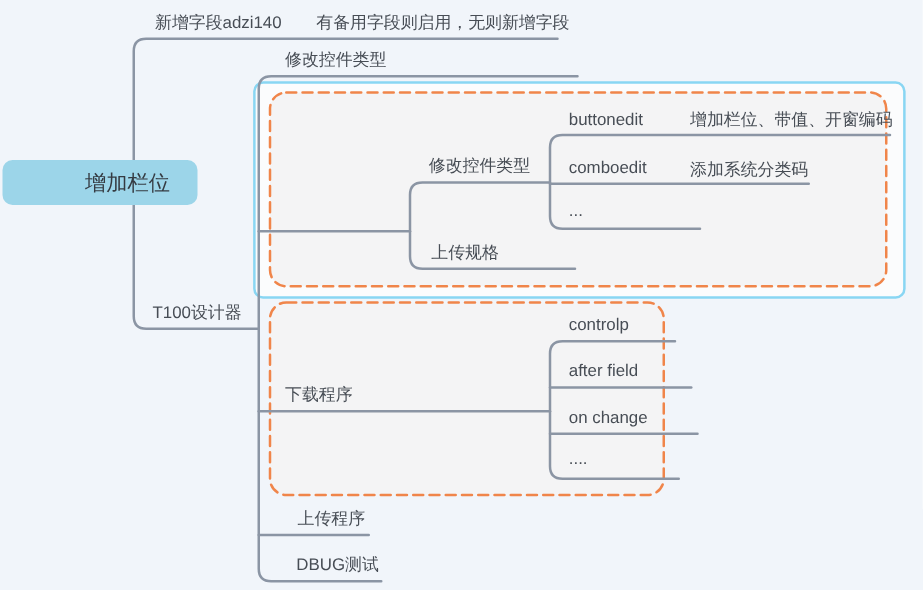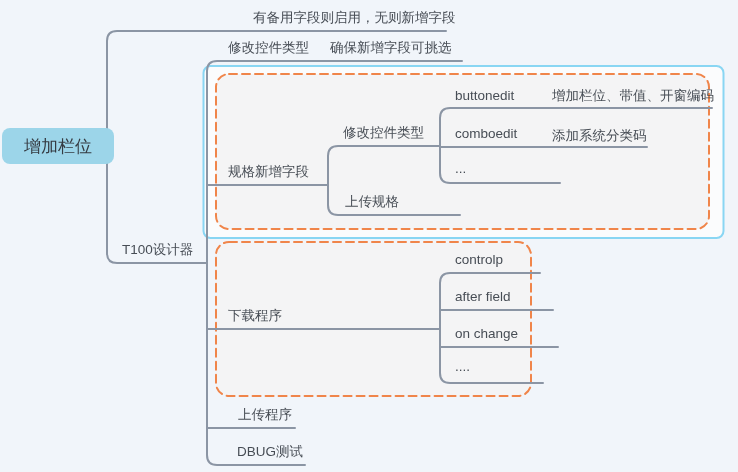--- a/index.html
+++ b/index.html
@@ -39,20 +39,21 @@
   #root-node{
     position:absolute;
     left:2px;top:128px;
     width:112px;height:36px;
     background:var(--root-fill,#9cd5e9);
     border-radius:8px;
     display:flex;align-items:center;justify-content:center;
     font-size:17px;
     color:var(--root-text,#353b42);
     white-space:nowrap;
+    padding-left:44px;
   }
 </style>
 </head>
 <body>
 
 <div id="canvas">
 
   <svg id="wires" viewBox="0 0 738 472" xmlns="http://www.w3.org/2000/svg">
 
     <rect class="boundary-blue" x="203.5" y="66" width="520" height="172" rx="7"></rect>
@@ -79,26 +80,25 @@
 
     <path class="wire" d="M 440 310 H 553"></path>
 
     <path class="wire" d="M 440 347 H 558"></path>
 
     <path class="wire" d="M 207 428 H 295"></path>
   </svg>
 
   <div id="root-node">增加栏位</div>
 
+  <div class="label" style="left:124px;top:9px">新增字段adzi140</div>
   <div class="label" style="left:253px;top:9px">有备用字段则启用，无则新增字段</div>
   <div class="label" style="left:122px;top:241px">T100设计器</div>
 
   <div class="label" style="left:228px;top:39px">修改控件类型</div>
-  <div class="label" style="left:330px;top:39px">确保新增字段可挑选</div>
-  <div class="label" style="left:228px;top:163px">规格新增字段</div>
   <div class="label" style="left:228px;top:307px">下载程序</div>
   <div class="label" style="left:238px;top:406px">上传程序</div>
   <div class="label" style="left:237px;top:443px">DBUG测试</div>
 
   <div class="label" style="left:343px;top:124px">修改控件类型</div>
   <div class="label" style="left:455px;top:87px">buttonedit</div>
   <div class="label" style="left:552px;top:87px">增加栏位、带值、开窗编码</div>
   <div class="label" style="left:455px;top:125px">comboedit</div>
   <div class="label" style="left:552px;top:127px">添加系统分类码</div>
   <div class="label" style="left:455px;top:160px">...</div>

